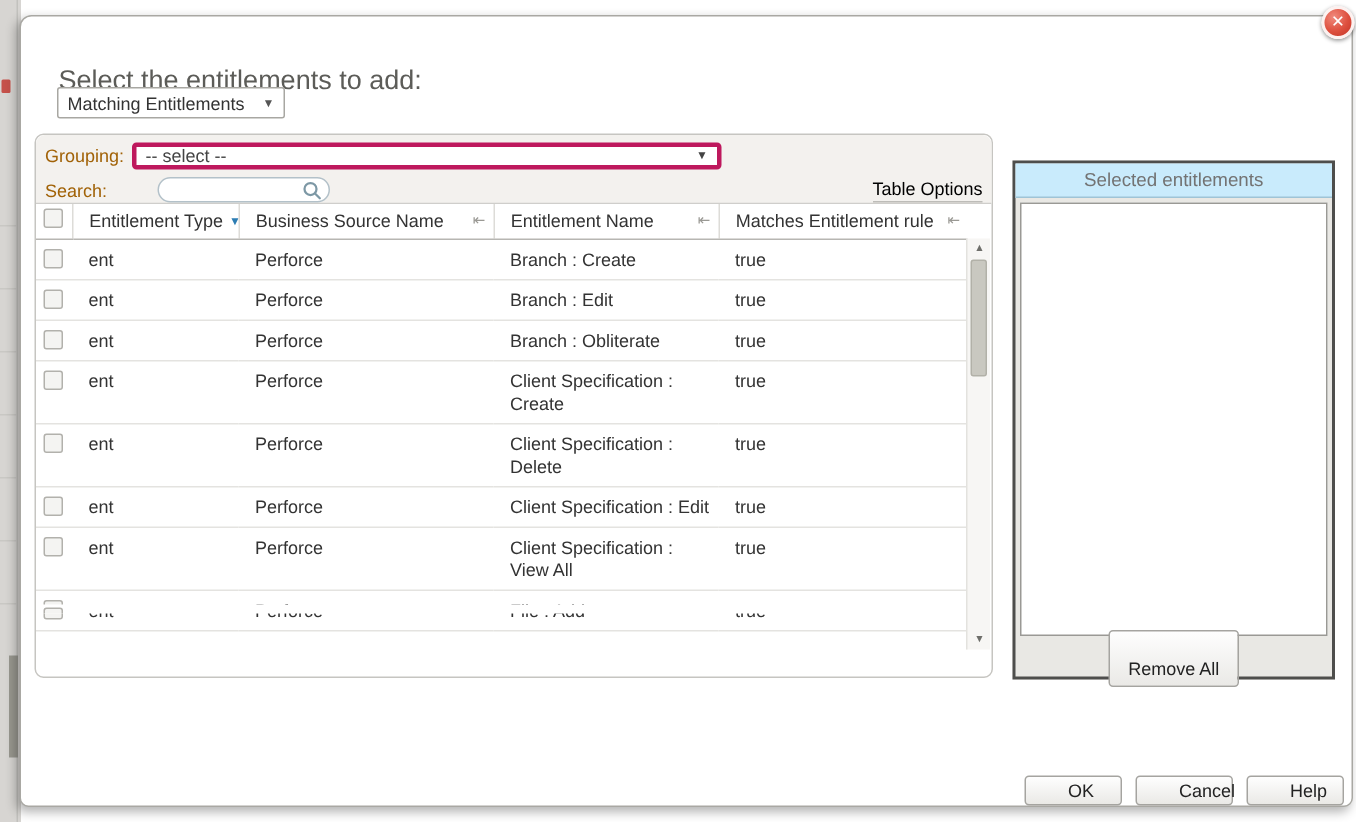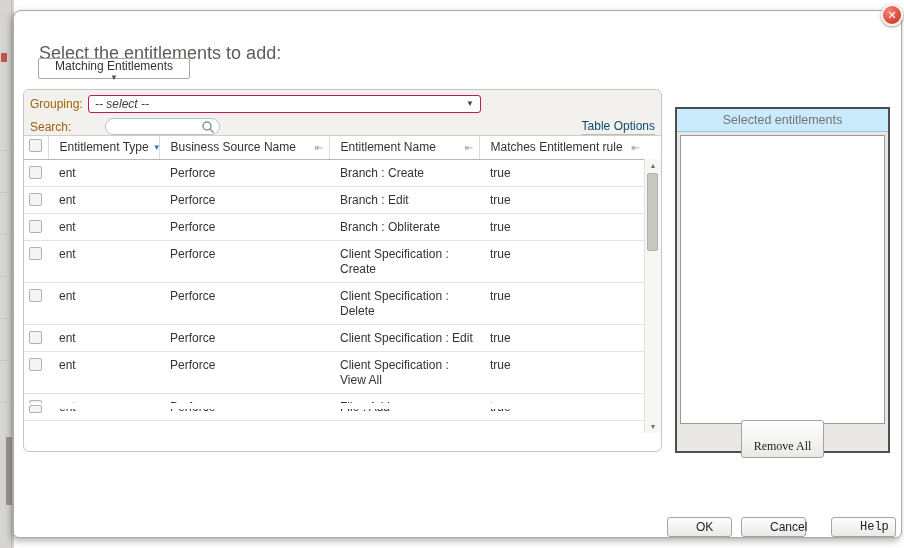--- a/index.html
+++ b/index.html
@@ -32,40 +32,40 @@
     border-radius:50%; background:radial-gradient(circle at 35% 30%, #f08a7d, #dd4f3e 55%, #c23325 100%);
     border:2px solid rgba(255,255,255,.92);
     box-shadow:0 1px 3px rgba(0,0,0,.45);
     display:flex; align-items:center; justify-content:center;
     color:#ffffff; font-size:11px; font-weight:bold; cursor:pointer; line-height:1; }
 
   .intro-label { position:absolute; left:25px; top:32px; font-size:18px; color:#5c5c58; }
   .filter-select { position:absolute; left:24px; top:47px; width:152px; height:21px;
     background:#ffffff; border:1px solid #a8a7a2; border-radius:2px;
     display:flex; align-items:center; justify-content:space-between;
-    padding:0 6px; font-size:12px; color:#333; cursor:pointer;flex-direction:column; }
+    padding:0 6px; font-size:12px; color:#333; cursor:pointer; }
   .filter-select .arrow { font-size:8px; color:#555; }
 
   
   .table-wrap { position:absolute; left:9px; top:78px; width:639px; height:363px;
     border:1px solid #c6c5c1; border-radius:6px; background:#ffffff; }
   .toolbar { height:46px; background:#f3f1ee; border-bottom:1px solid #cfcecb;
     border-radius:6px 6px 0 0; padding:3px 6px 0 6px; }
   .toolbar-row { display:flex; align-items:center; height:21px; }
   .toolbar-label { font-size:12px; color:#a16207; width:58px; }
-  .grouping-select { width:393px; height:18px; background:#ffffff; border:1px solid #be185d;
+  .grouping-select { width:393px; height:18px; background:#ffffff; border:3px solid #be185d;
     border-radius:3px; display:flex; align-items:center; justify-content:space-between;
-    padding:0 6px; font-size:12px; color:#444; cursor:pointer;font-style:italic; }
+    padding:0 6px; font-size:12px; color:#444; cursor:pointer; }
   .grouping-select .arrow { font-size:8px; color:#444; }
   .search-input-box { width:115px; height:17px; background:#ffffff; border:1px solid #b3c1c9;
     border-radius:9px; display:flex; align-items:center; padding:0 4px 0 8px; }
   .search-input-box input { border:none; outline:none; flex:1; min-width:0; font-size:11px;
     background:transparent; font-family:inherit; }
   .search-icon { display:flex; align-items:center; }
-  .table-options { margin-left:auto; font-size:12px; color:#0c4a6e;
+  .table-options { margin-left:auto; font-size:12px; color:#000000;
     border-bottom:1px solid #bdbcb8; cursor:pointer; padding-bottom:1px; }
 
   table.grid { position:absolute; left:0; top:46px; width:621px; border-collapse:collapse; table-layout:fixed; }
   table.grid col.c-cb { width:24px; }
   table.grid col.c-type { width:111px; }
   table.grid col.c-src { width:170px; }
   table.grid col.c-name { width:150px; }
   table.grid th { height:23px; border-bottom:1px solid #b7b6b2; border-left:1px solid #dddcd8;
     font-size:12px; font-weight:normal; color:#333; text-align:left; padding:0 5px 0 11px;
     white-space:nowrap; overflow:hidden; background:#fff; }
@@ -106,25 +106,25 @@
     font-size:12.5px; color:#737373; }
   .sel-body { position:absolute; left:3px; top:26px; right:3px; bottom:27px;
     background:#ffffff; border:1px solid #9a9995; }
   .sel-footer { position:absolute; left:0; bottom:0; width:100%; height:25px;
     display:flex; align-items:center; justify-content:center; }
 
   
   .btn { background:linear-gradient(#fefefe,#eae9e6); border:1px solid #a5a4a0;
     border-radius:3px; font-size:12px; color:#222; font-family:inherit;
     padding:2px 28px; height:20px; cursor:pointer; }
-  .btn.remove-all { height:18px; padding:18px 12px;font-family:Liberation Serif, serif; }
+  .btn.remove-all { height:18px; padding:18px 12px; }
   .action-bar { position:absolute; left:0; top:506px; width:882px;
     display:flex; justify-content:flex-end; gap:9px; }
   .action-bar .btn { width:65px; }
-  .action-bar .btn.help { margin-left:16px;font-family:Liberation Mono, monospace; }
+  .action-bar .btn.help { margin-left:0; }
 </style>
 </head>
 <body>
 
 <div class="underlay">
   <div class="vline"></div>
   <div class="hline" style="top:150px"></div>
   <div class="hline" style="top:192px"></div>
   <div class="hline" style="top:234px"></div>
   <div class="hline" style="top:276px"></div>

